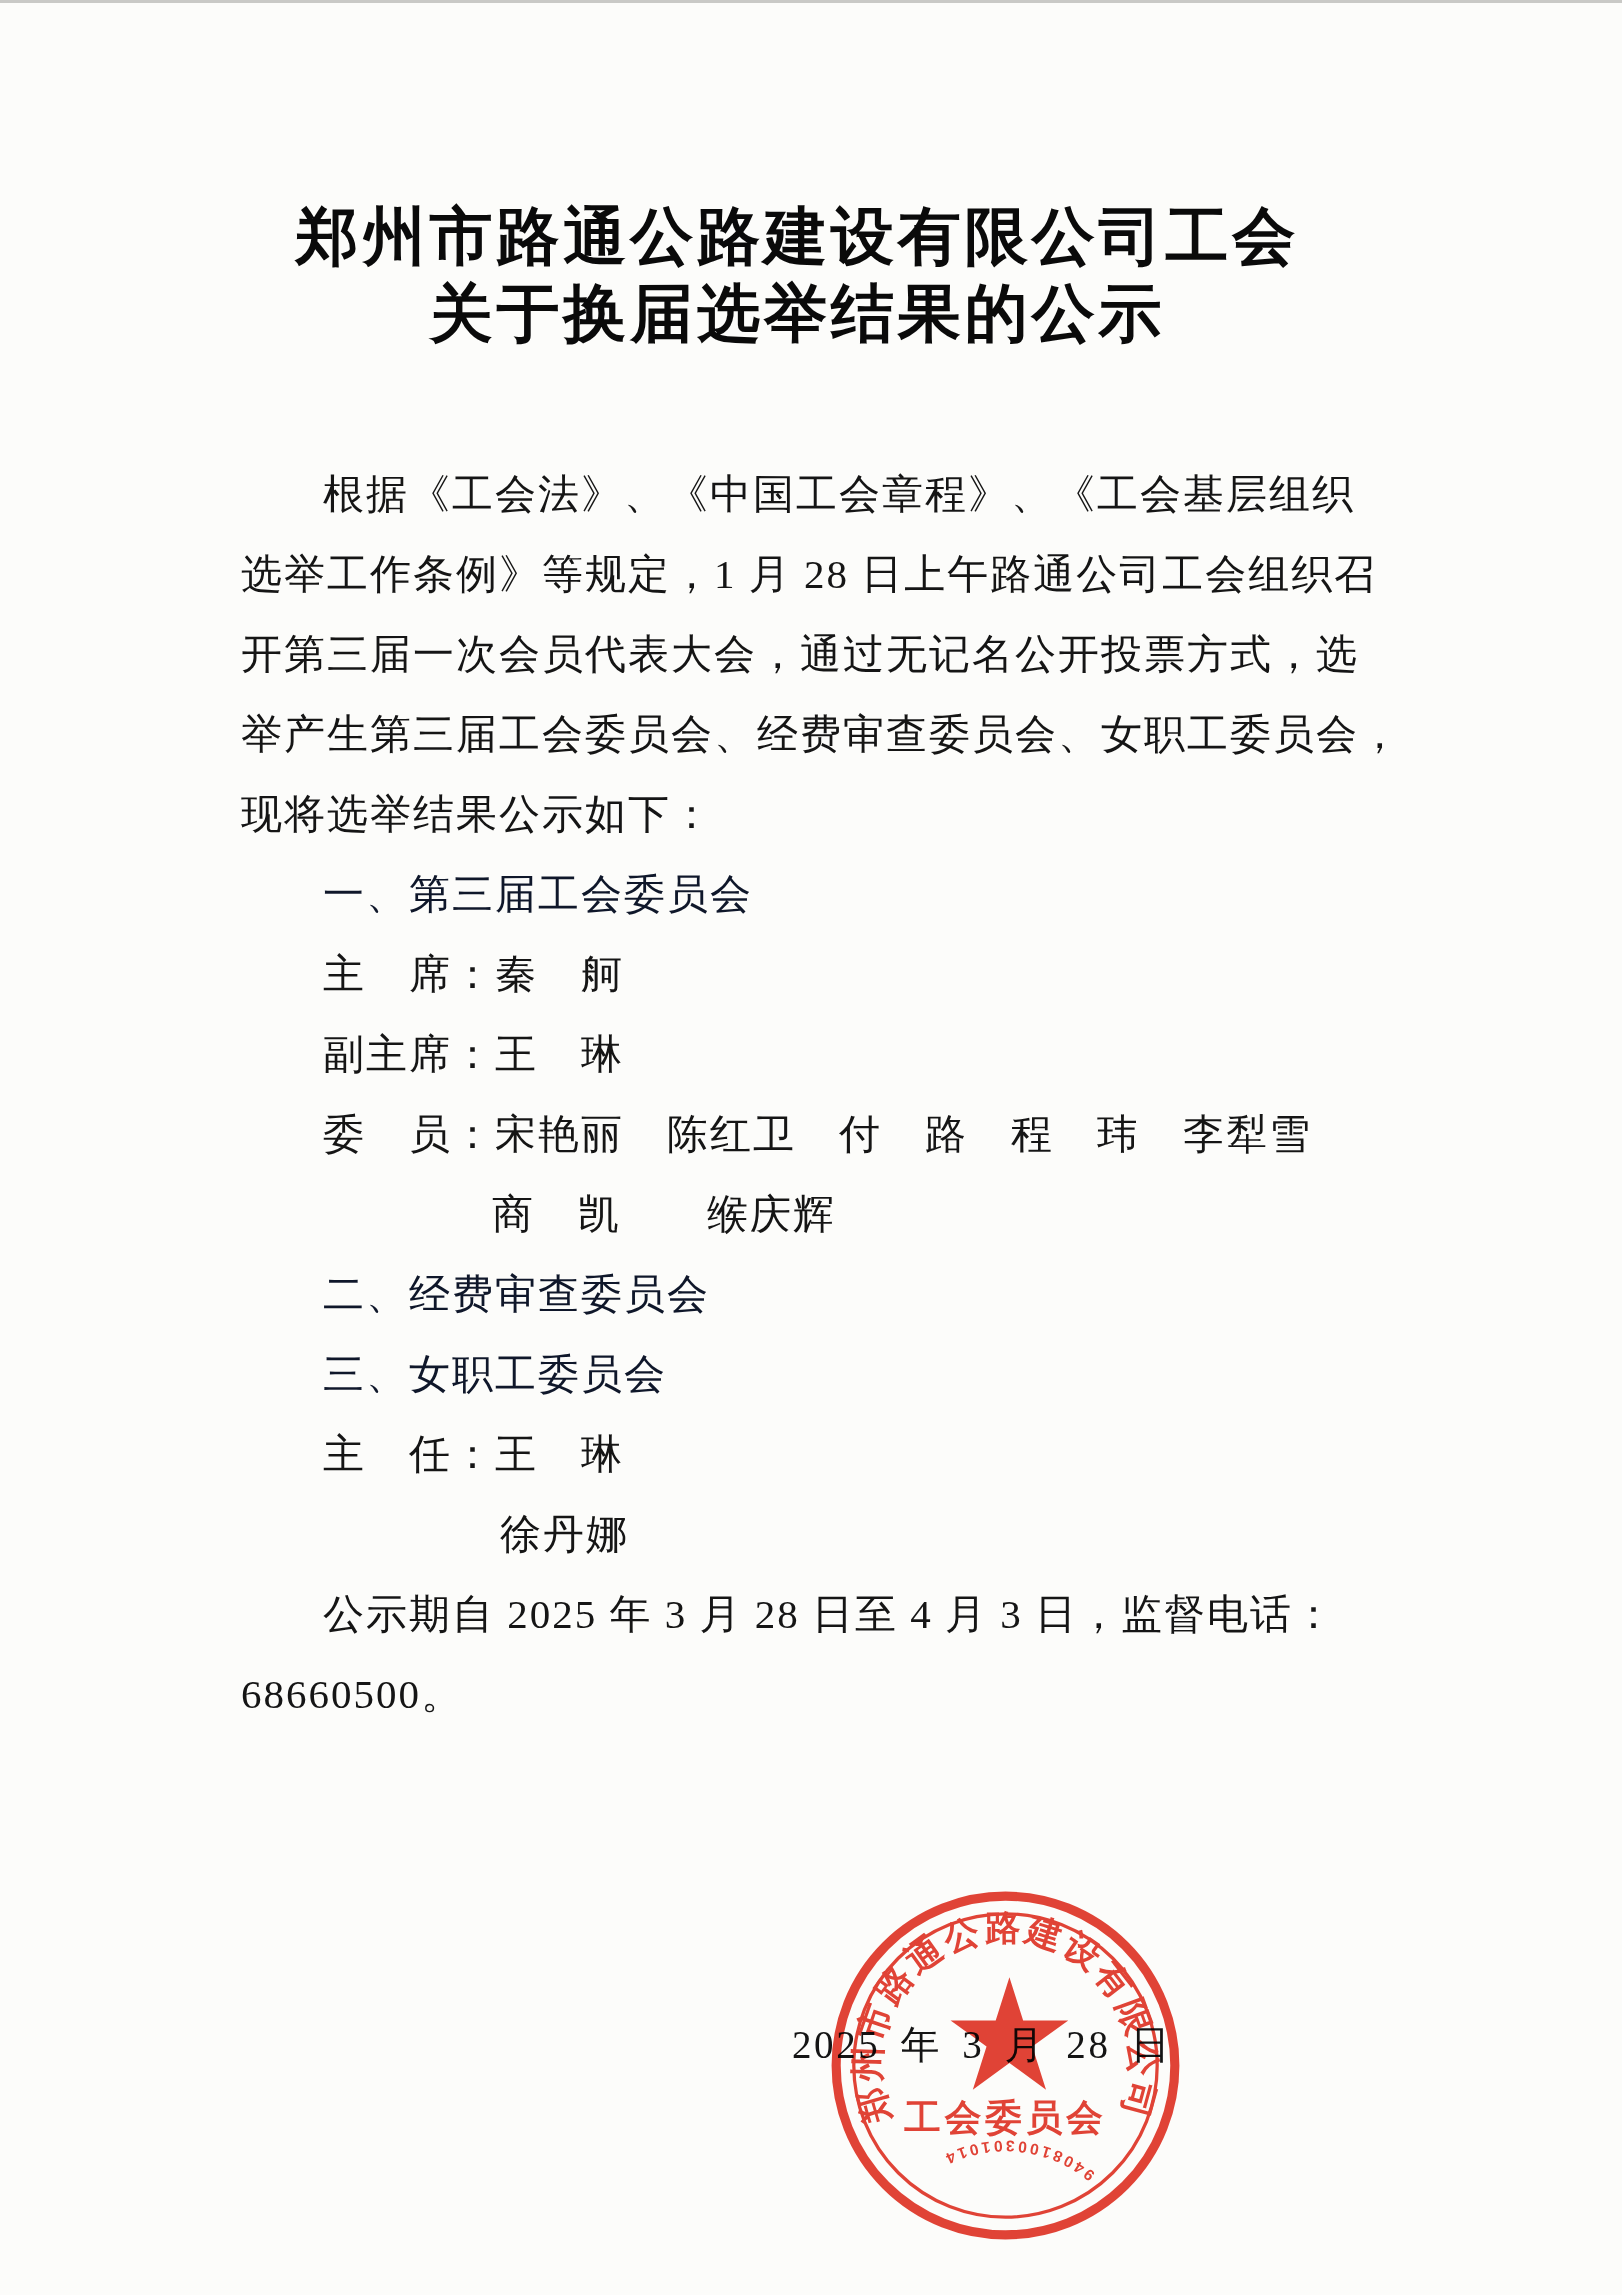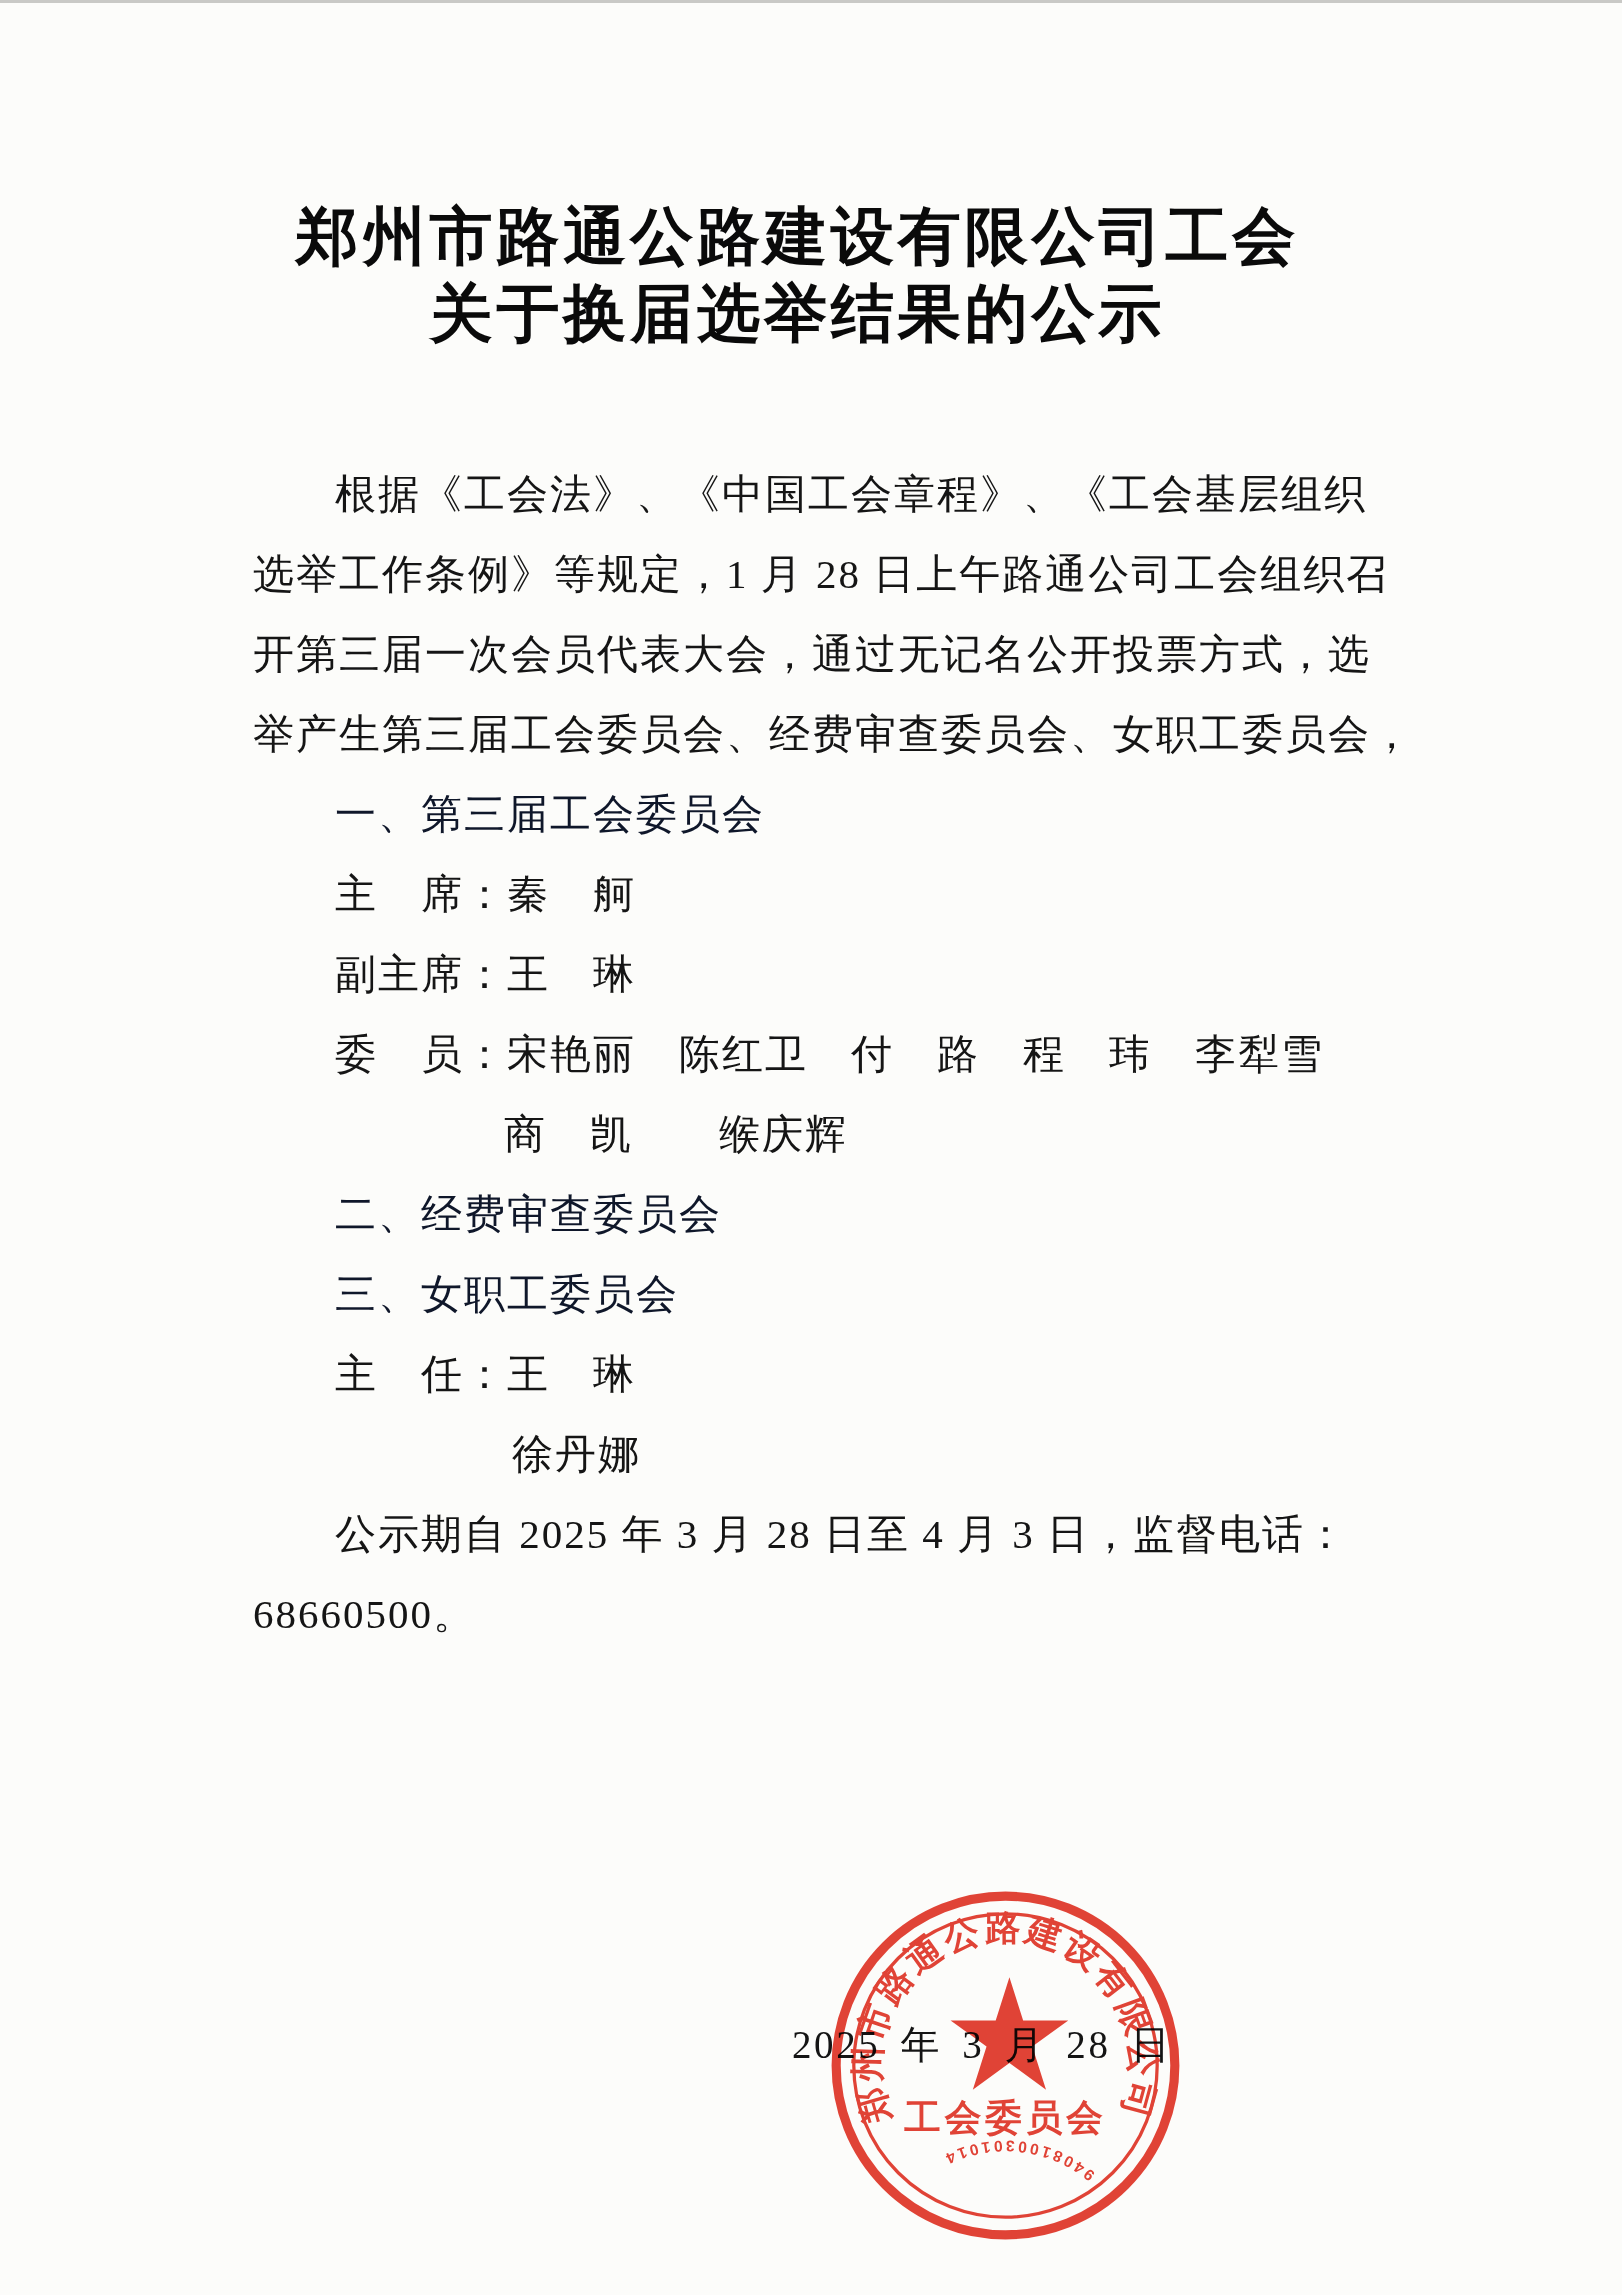--- a/index.html
+++ b/index.html
@@ -11,21 +11,21 @@
     color:#151515;
     overflow:hidden;
   }
   .scan-edge{position:absolute;top:0;left:0;right:0;height:3.3px;background:#c9c9c6;}
   .title-block{
     position:absolute;top:199px;left:242px;width:1111px;
     text-align:center;font-weight:700;color:#0a0a0a;
   }
   .title-line{font-size:63px;line-height:77px;letter-spacing:3.9px;white-space:pre;}
   .body-block{
-    position:absolute;top:454px;left:253px;width:1115px;
+    position:absolute;top:454px;left:241px;width:1115px;
     font-size:41px;letter-spacing:2px;
   }
   .line{height:80px;line-height:80px;white-space:pre;}
   .l-indent{padding-left:82px;}
   .l-heading{padding-left:82px;font-weight:400;color:#0f172a;}
   .l-wrap1{padding-left:251px;}
   .l-wrap2{padding-left:259px;}
   .date-line{
     position:absolute;top:2018px;left:792px;
     font-size:39px;letter-spacing:2.6px;word-spacing:7.8px;white-space:pre;color:#141414;
@@ -46,20 +46,21 @@
   <div class="title-block">
     <div class="title-line">郑州市路通公路建设有限公司工会</div>
     <div class="title-line">关于换届选举结果的公示</div>
   </div>
 
   <div class="body-block">
     <div class="line l-indent">根据《工会法》、《中国工会章程》、《工会基层组织</div>
     <div class="line">选举工作条例》等规定，1 月 28 日上午路通公司工会组织召</div>
     <div class="line">开第三届一次会员代表大会，通过无记名公开投票方式，选</div>
     <div class="line">举产生第三届工会委员会、经费审查委员会、女职工委员会，</div>
+    <div class="line">现将选举结果公示如下：</div>
     <div class="line l-heading">一、第三届工会委员会</div>
     <div class="line l-indent">主　席：秦　舸</div>
     <div class="line l-indent">副主席：王　琳</div>
     <div class="line l-indent">委　员：宋艳丽　陈红卫　付　路　程　玮　李犁雪</div>
     <div class="line l-wrap1">商　凯　　缑庆辉</div>
     <div class="line l-heading">二、经费审查委员会</div>
     <div class="line l-heading">三、女职工委员会</div>
     <div class="line l-indent">主　任：王　琳</div>
     <div class="line l-wrap2">徐丹娜</div>
     <div class="line l-indent">公示期自 2025 年 3 月 28 日至 4 月 3 日，监督电话：</div>

